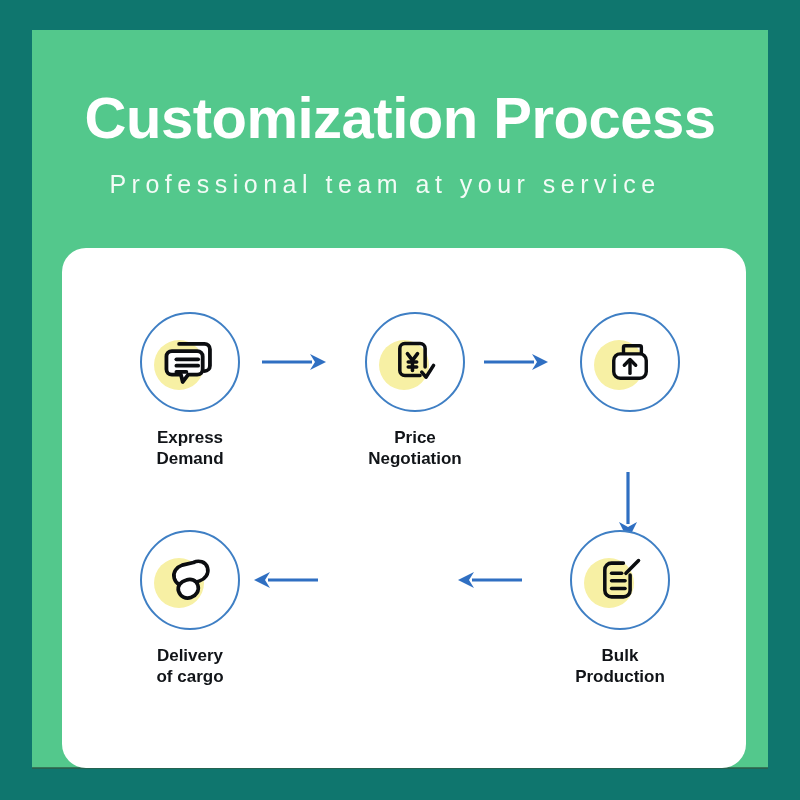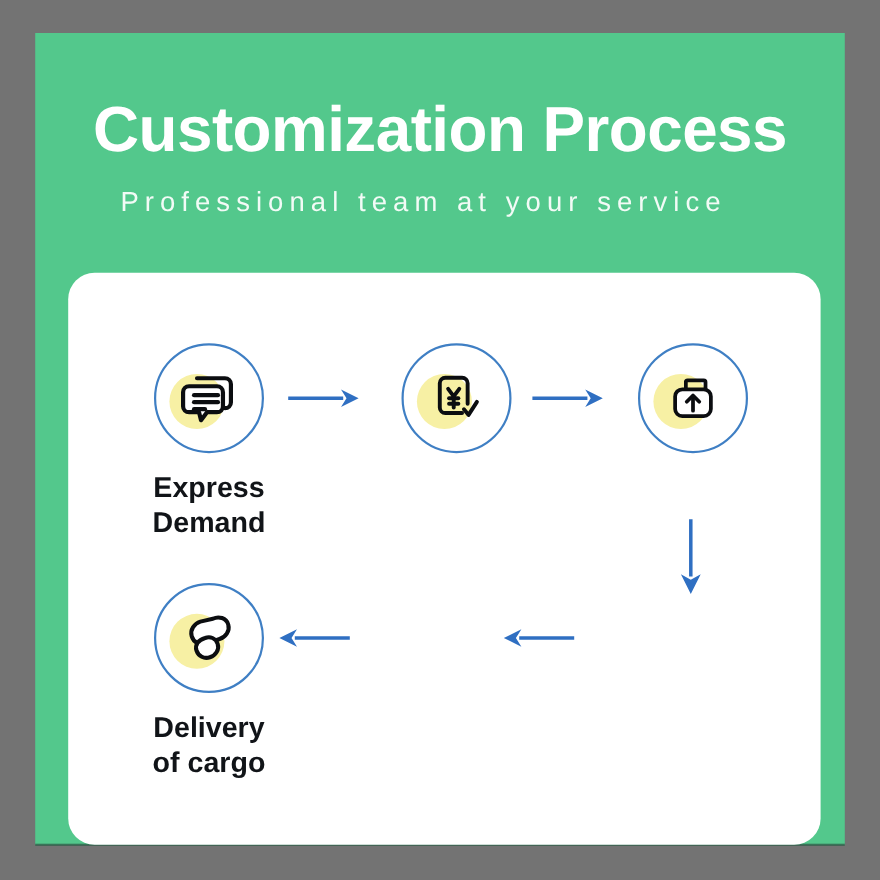--- a/index.html
+++ b/index.html
@@ -5,21 +5,21 @@
   html, body {
     margin: 0; padding: 0;
     width: 800px; height: 800px;
     background: #ffffff;
     font-family: "Liberation Sans", sans-serif;
     overflow: hidden;
   }
   #page {
     position: relative;
     width: 800px; height: 800px;
-    background: #737373;
+    background: #0f766e;
     text-decoration: underline;
   }
   
   #poster {
     position: absolute;
     left: 32px; top: 30px;
     width: 736px; height: 738px;
     background: #53c88c;
     box-sizing: border-box;
   }
@@ -90,21 +90,21 @@
     left: 0; top: 0;
     width: 100%; height: 100%;
     display: flex;
     align-items: center;
     justify-content: center;
   }
   .glyph svg { display: block; }
   .step-label {
     margin-top: 16px;
     color: #111418;
-    font-size: 26px;
+    font-size: 17px;
     font-weight: 700;
     line-height: 1.22;
     white-space: pre-line;
   }
   
   .arrow { position: absolute; }
   .arrow svg { display: block; }
 </style>
 </head>
 <body>
@@ -152,20 +152,22 @@
           <svg width="54" height="54" viewBox="0 0 64 64" fill="none" stroke="#0b0d10" stroke-width="4.2" stroke-linecap="round" stroke-linejoin="round">
             <path d="M44 38V16a6 6 0 0 0-6-6H20a6 6 0 0 0-6 6v26a6 6 0 0 0 6 6h18"></path>
             <path d="M23 22l6 8 6-8"></path>
             <path d="M24 32h10"></path>
             <path d="M24 38h10"></path>
             <path d="M29 30v12"></path>
             <path d="M40 44l5 6 9-14"></path>
           </svg>
         </div>
       </div>
+      <div class="step-label">Price
+Negotiation</div>
     </div>
 
     <div class="arrow" style="left:450px; top:320px;">
       <svg width="68" height="24" viewBox="0 0 68 24">
         <line x1="2" y1="12" x2="52" y2="12" stroke="#2f6fc2" stroke-width="3.2"></line>
         <path d="M50 4 L66 12 L50 20 L55 12 Z" fill="#2f6fc2"></path>
       </svg>
     </div>
 
     <div class="step" style="left:508px; top:282px;">
@@ -182,20 +184,36 @@
       </div>
     </div>
 
     <div class="arrow" style="left:582px; top:440px;">
       <svg width="28" height="72" viewBox="0 0 28 72">
         <line x1="14" y1="2" x2="14" y2="54" stroke="#2f6fc2" stroke-width="3.2"></line>
         <path d="M5 52 L14 70 L23 52 L14 57 Z" fill="#2f6fc2"></path>
       </svg>
     </div>
 
+    <div class="step" style="left:498px; top:500px;">
+      <div class="circle">
+        <div class="blob"></div>
+        <div class="glyph">
+          <svg width="54" height="54" viewBox="0 0 64 64" fill="none" stroke="#0b0d10" stroke-width="4.2" stroke-linecap="round" stroke-linejoin="round">
+            <path d="M44 26v18a8 8 0 0 1-8 8H22a8 8 0 0 1-8-8V20a8 8 0 0 1 8-8h14"></path>
+            <path d="M22 24h12"></path>
+            <path d="M22 33h16"></path>
+            <path d="M22 42h16"></path>
+            <path d="M39 24L54 9"></path>
+          </svg>
+        </div>
+      </div>
+      <div class="step-label">Bulk
+Production</div>
+    </div>
 
     <div class="arrow" style="left:422px; top:538px;">
       <svg width="70" height="24" viewBox="0 0 70 24">
         <line x1="18" y1="12" x2="68" y2="12" stroke="#2f6fc2" stroke-width="3.2"></line>
         <path d="M20 4 L4 12 L20 20 L15 12 Z" fill="#2f6fc2"></path>
       </svg>
     </div>
 
 
     <div class="arrow" style="left:218px; top:538px;">

